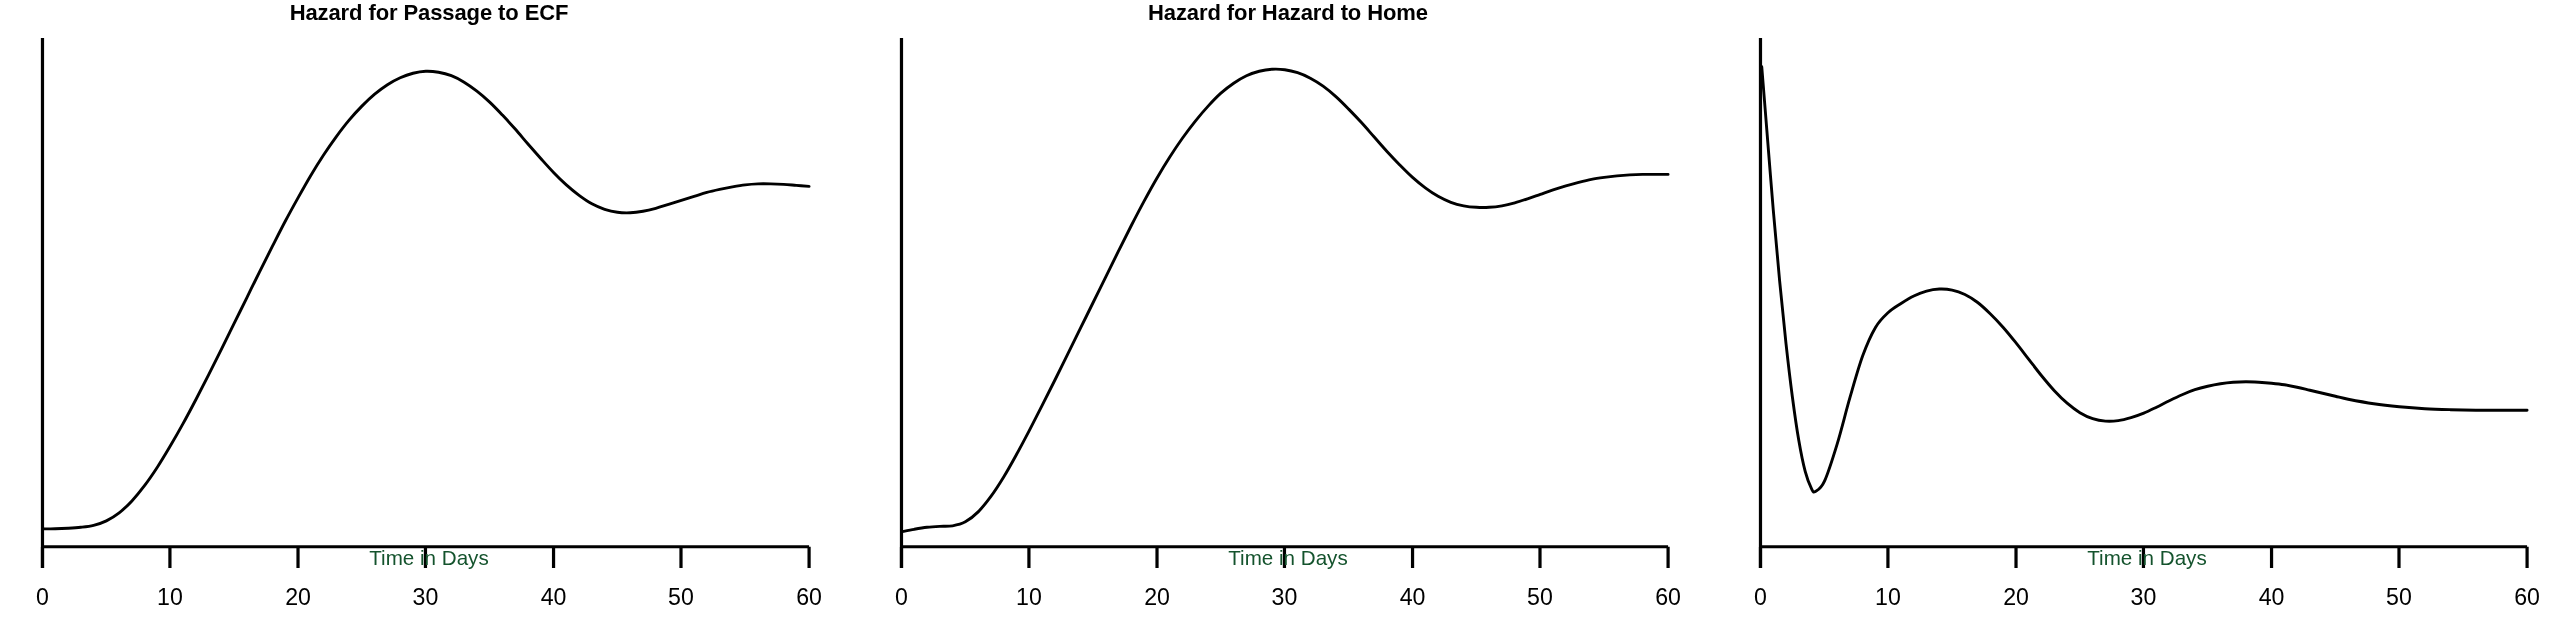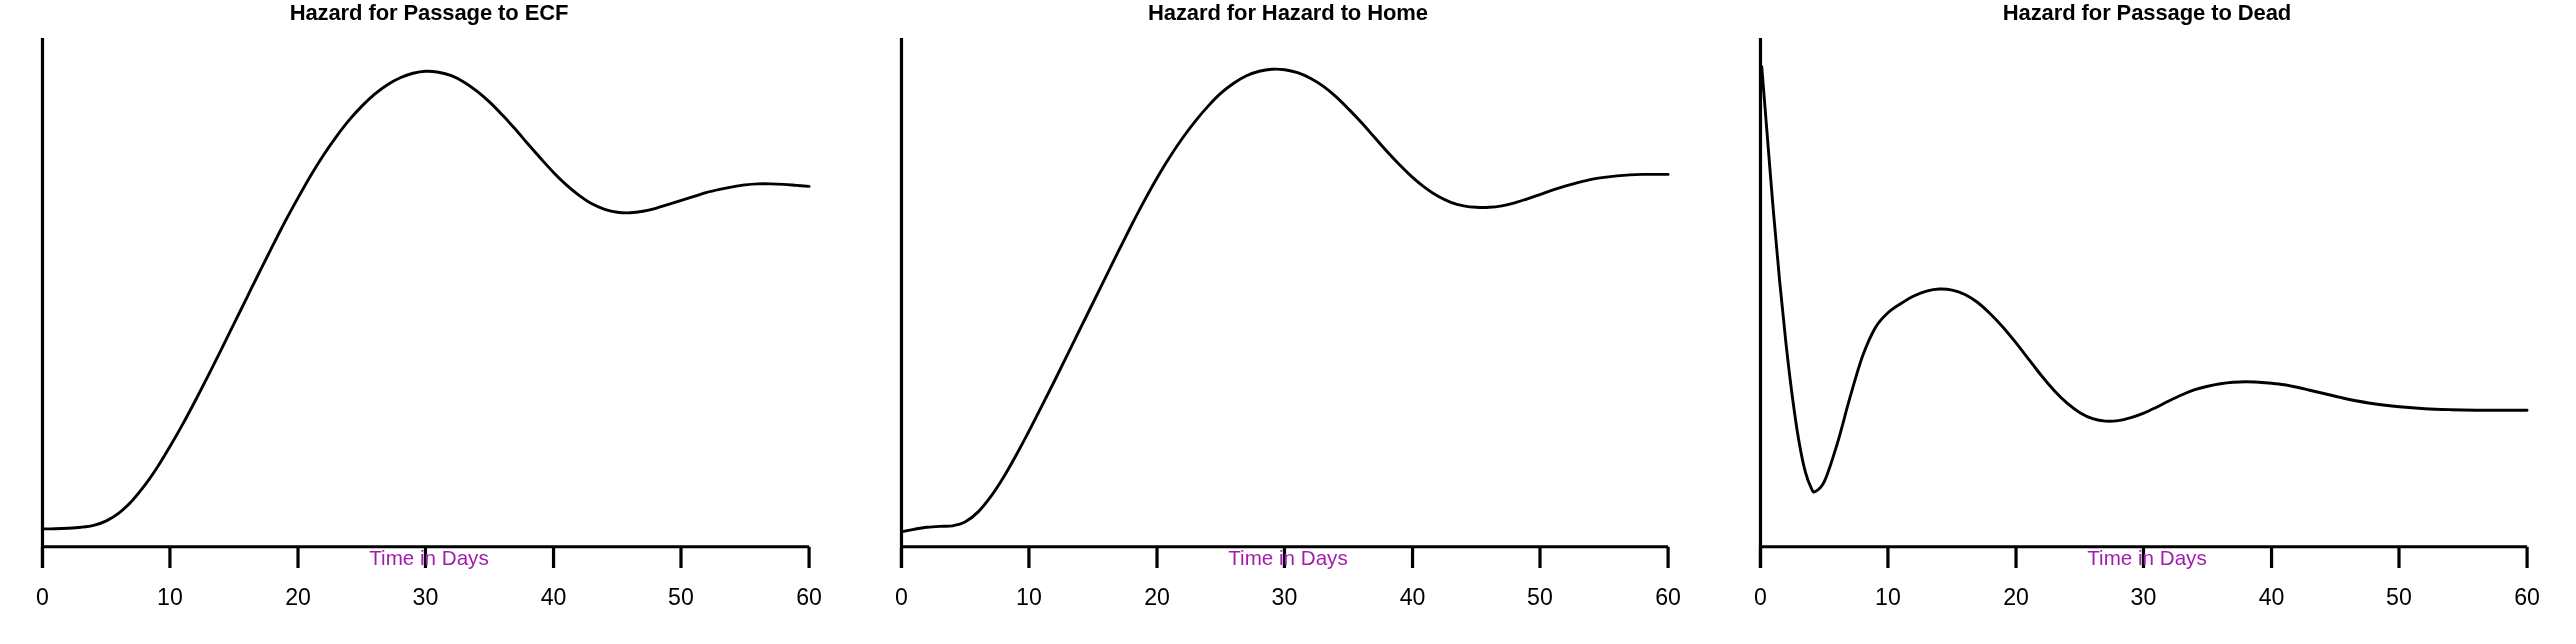--- a/index.html
+++ b/index.html
@@ -45,21 +45,21 @@
   .xlab {
     position: absolute;
     left: 0;
     right: 0;
     bottom: 3.2px;
     text-align: center;
     font-family: "Liberation Sans", sans-serif;
     font-weight: normal;
     font-size: 20.6px;
     line-height: 23px;
-    color: #a21caf;
+    color: #14532d;
   }
   .tick-label {
     font-family: "Liberation Sans", sans-serif;
     font-size: 36px;
     fill: #000000;
   }
 </style>
 </head>
 <body>
 
@@ -119,21 +119,20 @@
           <text class="tick-label" x="1058" y="940" text-anchor="middle">50</text>
           <text class="tick-label" x="1257" y="940" text-anchor="middle">60</text>
         </g>
       </g>
       <path class="series" fill="none" stroke="#000000" stroke-width="4.5" stroke-linejoin="round" stroke-linecap="round" d="M 66.00 825.78 C 69.31 825.13, 79.23 823.07, 85.85 821.91 C 92.47 820.75, 99.08 819.59, 105.70 818.81 C 112.32 818.04, 118.93 817.65, 125.55 817.27 C 132.17 816.88, 138.78 817.65, 145.40 816.49 C 152.02 815.33, 158.63 813.91, 165.25 810.30 C 171.87 806.69, 178.48 801.40, 185.10 794.82 C 191.72 788.24, 198.33 779.86, 204.95 770.83 C 211.57 761.80, 218.18 751.48, 224.80 740.64 C 231.42 729.80, 238.03 717.81, 244.65 705.81 C 251.27 693.81, 257.88 681.30, 264.50 668.66 C 271.12 656.02, 277.73 642.99, 284.35 629.96 C 290.97 616.93, 297.58 603.77, 304.20 590.48 C 310.82 577.20, 317.43 563.65, 324.05 550.24 C 330.67 536.82, 337.28 523.40, 343.90 509.99 C 350.52 496.57, 357.13 483.16, 363.75 469.74 C 370.37 456.32, 376.98 442.91, 383.60 429.49 C 390.22 416.08, 396.83 402.53, 403.45 389.24 C 410.07 375.96, 416.68 362.67, 423.30 349.77 C 429.92 336.87, 436.53 324.10, 443.15 311.84 C 449.77 299.59, 456.38 287.59, 463.00 276.24 C 469.62 264.89, 476.23 254.05, 482.85 243.73 C 489.47 233.41, 496.08 223.61, 502.70 214.32 C 509.32 205.03, 515.93 196.26, 522.55 188.00 C 529.17 179.75, 535.78 172.01, 542.40 164.78 C 549.02 157.56, 555.63 150.59, 562.25 144.66 C 568.87 138.73, 575.48 133.69, 582.10 129.18 C 588.72 124.66, 595.33 120.67, 601.95 117.57 C 608.57 114.47, 615.18 112.28, 621.80 110.60 C 628.42 108.93, 635.03 107.90, 641.65 107.51 C 648.27 107.12, 654.88 107.38, 661.50 108.28 C 668.12 109.19, 674.73 110.73, 681.35 112.93 C 687.97 115.12, 694.58 117.96, 701.20 121.44 C 707.82 124.92, 714.43 129.05, 721.05 133.82 C 727.67 138.60, 734.28 144.14, 740.90 150.08 C 747.52 156.01, 754.13 162.72, 760.75 169.43 C 767.37 176.14, 773.98 183.10, 780.60 190.33 C 787.22 197.55, 793.83 205.29, 800.45 212.77 C 807.07 220.25, 813.68 227.99, 820.30 235.22 C 826.92 242.44, 833.53 249.41, 840.15 256.12 C 846.77 262.82, 853.38 269.53, 860.00 275.47 C 866.62 281.40, 873.23 286.82, 879.85 291.72 C 886.47 296.62, 893.08 301.14, 899.70 304.88 C 906.32 308.62, 912.93 311.72, 919.55 314.17 C 926.17 316.62, 932.78 318.29, 939.40 319.58 C 946.02 320.87, 952.63 321.52, 959.25 321.91 C 965.87 322.29, 972.48 322.29, 979.10 321.91 C 985.72 321.52, 992.33 320.74, 998.95 319.58 C 1005.57 318.42, 1012.18 316.75, 1018.80 314.94 C 1025.42 313.13, 1032.03 310.94, 1038.65 308.75 C 1045.27 306.56, 1051.88 304.10, 1058.50 301.78 C 1065.12 299.46, 1071.73 297.01, 1078.35 294.82 C 1084.97 292.62, 1091.58 290.56, 1098.20 288.62 C 1104.82 286.69, 1111.43 284.88, 1118.05 283.21 C 1124.67 281.53, 1131.28 279.85, 1137.90 278.56 C 1144.52 277.27, 1151.13 276.37, 1157.75 275.47 C 1164.37 274.56, 1170.98 273.79, 1177.60 273.14 C 1184.22 272.50, 1190.83 271.98, 1197.45 271.60 C 1204.07 271.21, 1210.68 270.95, 1217.30 270.82 C 1223.92 270.69, 1230.53 270.82, 1237.15 270.82 C 1243.77 270.82, 1253.69 270.82, 1257.00 270.82"></path>
     </svg>
     <div class="xlab">Time in Days</div>
   </div>
 
   <div class="panel" style="left:1718px;">
-    <div class="panel-title">Hazard for Passage to Dead</div>
     <svg class="plot-svg" viewBox="0 0 1333 1000" preserveAspectRatio="none">
       <g>
         <line class="y-axis" x1="66" y1="59" x2="66" y2="882" stroke="#000" stroke-width="5"></line>
         <line class="x-axis" x1="66" y1="849" x2="1257" y2="849" stroke="#000" stroke-width="5"></line>
         <g class="x-ticks">
           <line x1="66" y1="849" x2="66" y2="882" stroke="#000" stroke-width="5"></line>
           <line x1="264" y1="849" x2="264" y2="882" stroke="#000" stroke-width="5"></line>
           <line x1="463" y1="849" x2="463" y2="882" stroke="#000" stroke-width="5"></line>
           <line x1="661" y1="849" x2="661" y2="882" stroke="#000" stroke-width="5"></line>
           <line x1="860" y1="849" x2="860" y2="882" stroke="#000" stroke-width="5"></line>

